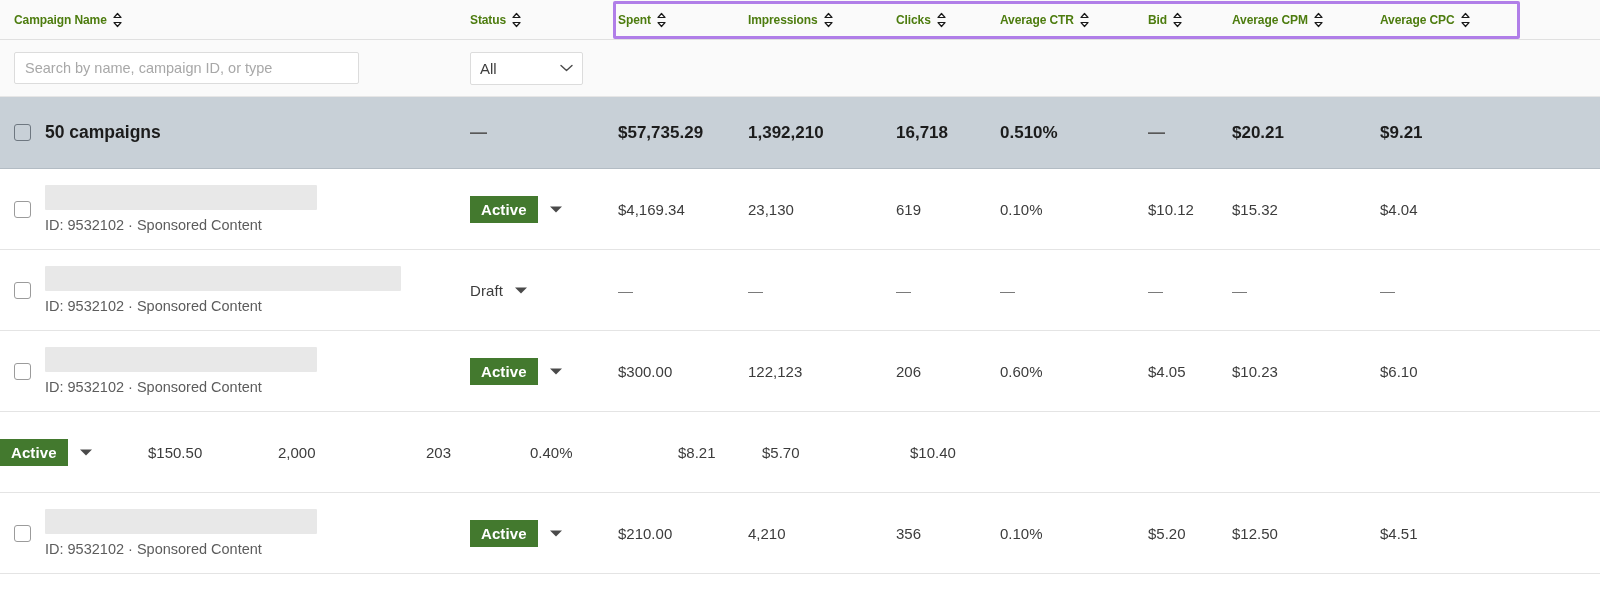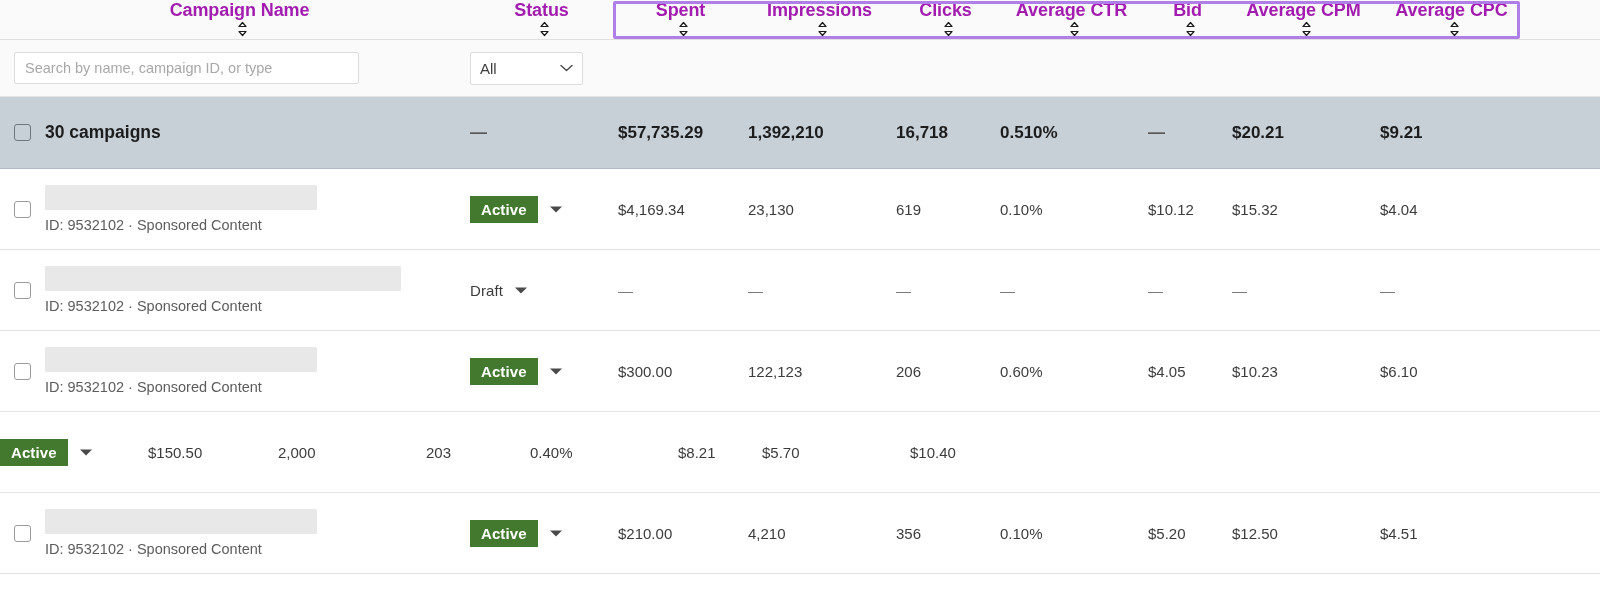--- a/index.html
+++ b/index.html
@@ -35,26 +35,25 @@
   
   .header-row {
     height: 40px;
     background: #fafafa;
     border-bottom: 1px solid #e0e0e0;
     position: relative;
   }
   .header-cell {
     display: flex;
     align-items: center;
-    font-size: 18px;
+    font-size: 12px;
     font-weight: 700;
-    color: #a21caf;
+    color: #4d7c0f;
     letter-spacing: -0.1px;
     white-space: nowrap;
-    flex-direction: column;
   }
   .header-cell .lbl { margin-right: 5px; }
 
   .sort-icon {
     display: inline-flex;
     flex-direction: column;
     justify-content: center;
     width: 11px;
     height: 16px;
     flex: 0 0 11px;
@@ -303,21 +302,21 @@
       <div class="c-clicks"></div>
     <div class="c-ctr"></div>
       <div class="c-bid"></div>
       <div class="c-cpm"></div>
       <div class="c-cpc"></div>
   </div>
 
   <div class="row summary-row">
     <div class="cell c-name">
       <div class="cb"></div>
-      <span class="summary-label">30 campaigns</span>
+      <span class="summary-label">50 campaigns</span>
     </div>
     <div class="cell c-status">
       <span class="dash">—</span>
     </div>
     <div class="cell c-spent">
       <span>$57,735.29</span>
     </div>
     <div class="cell c-impr">
       <span>1,392,210</span>
     </div>

